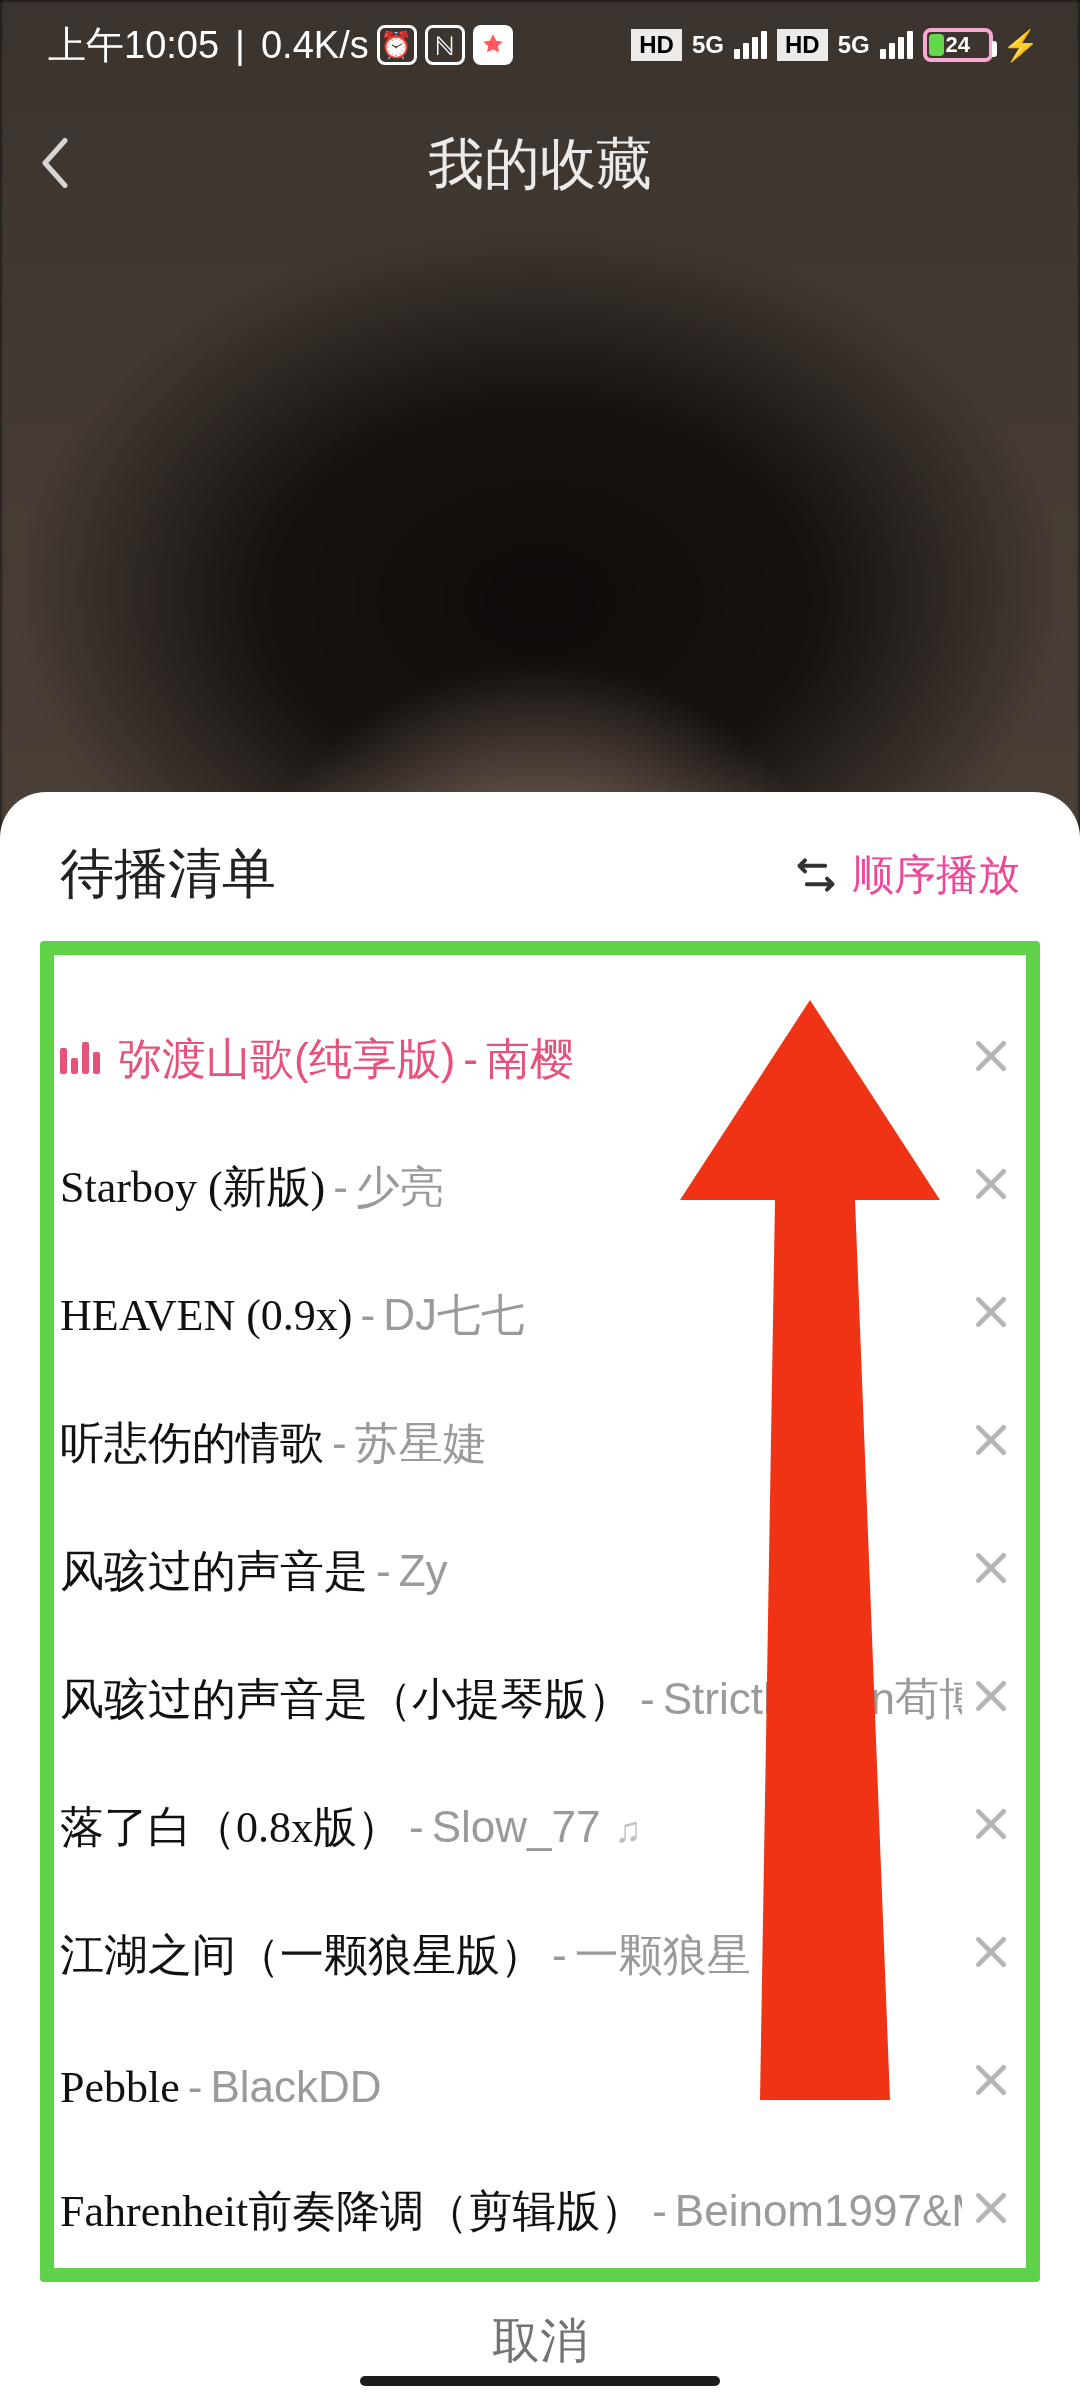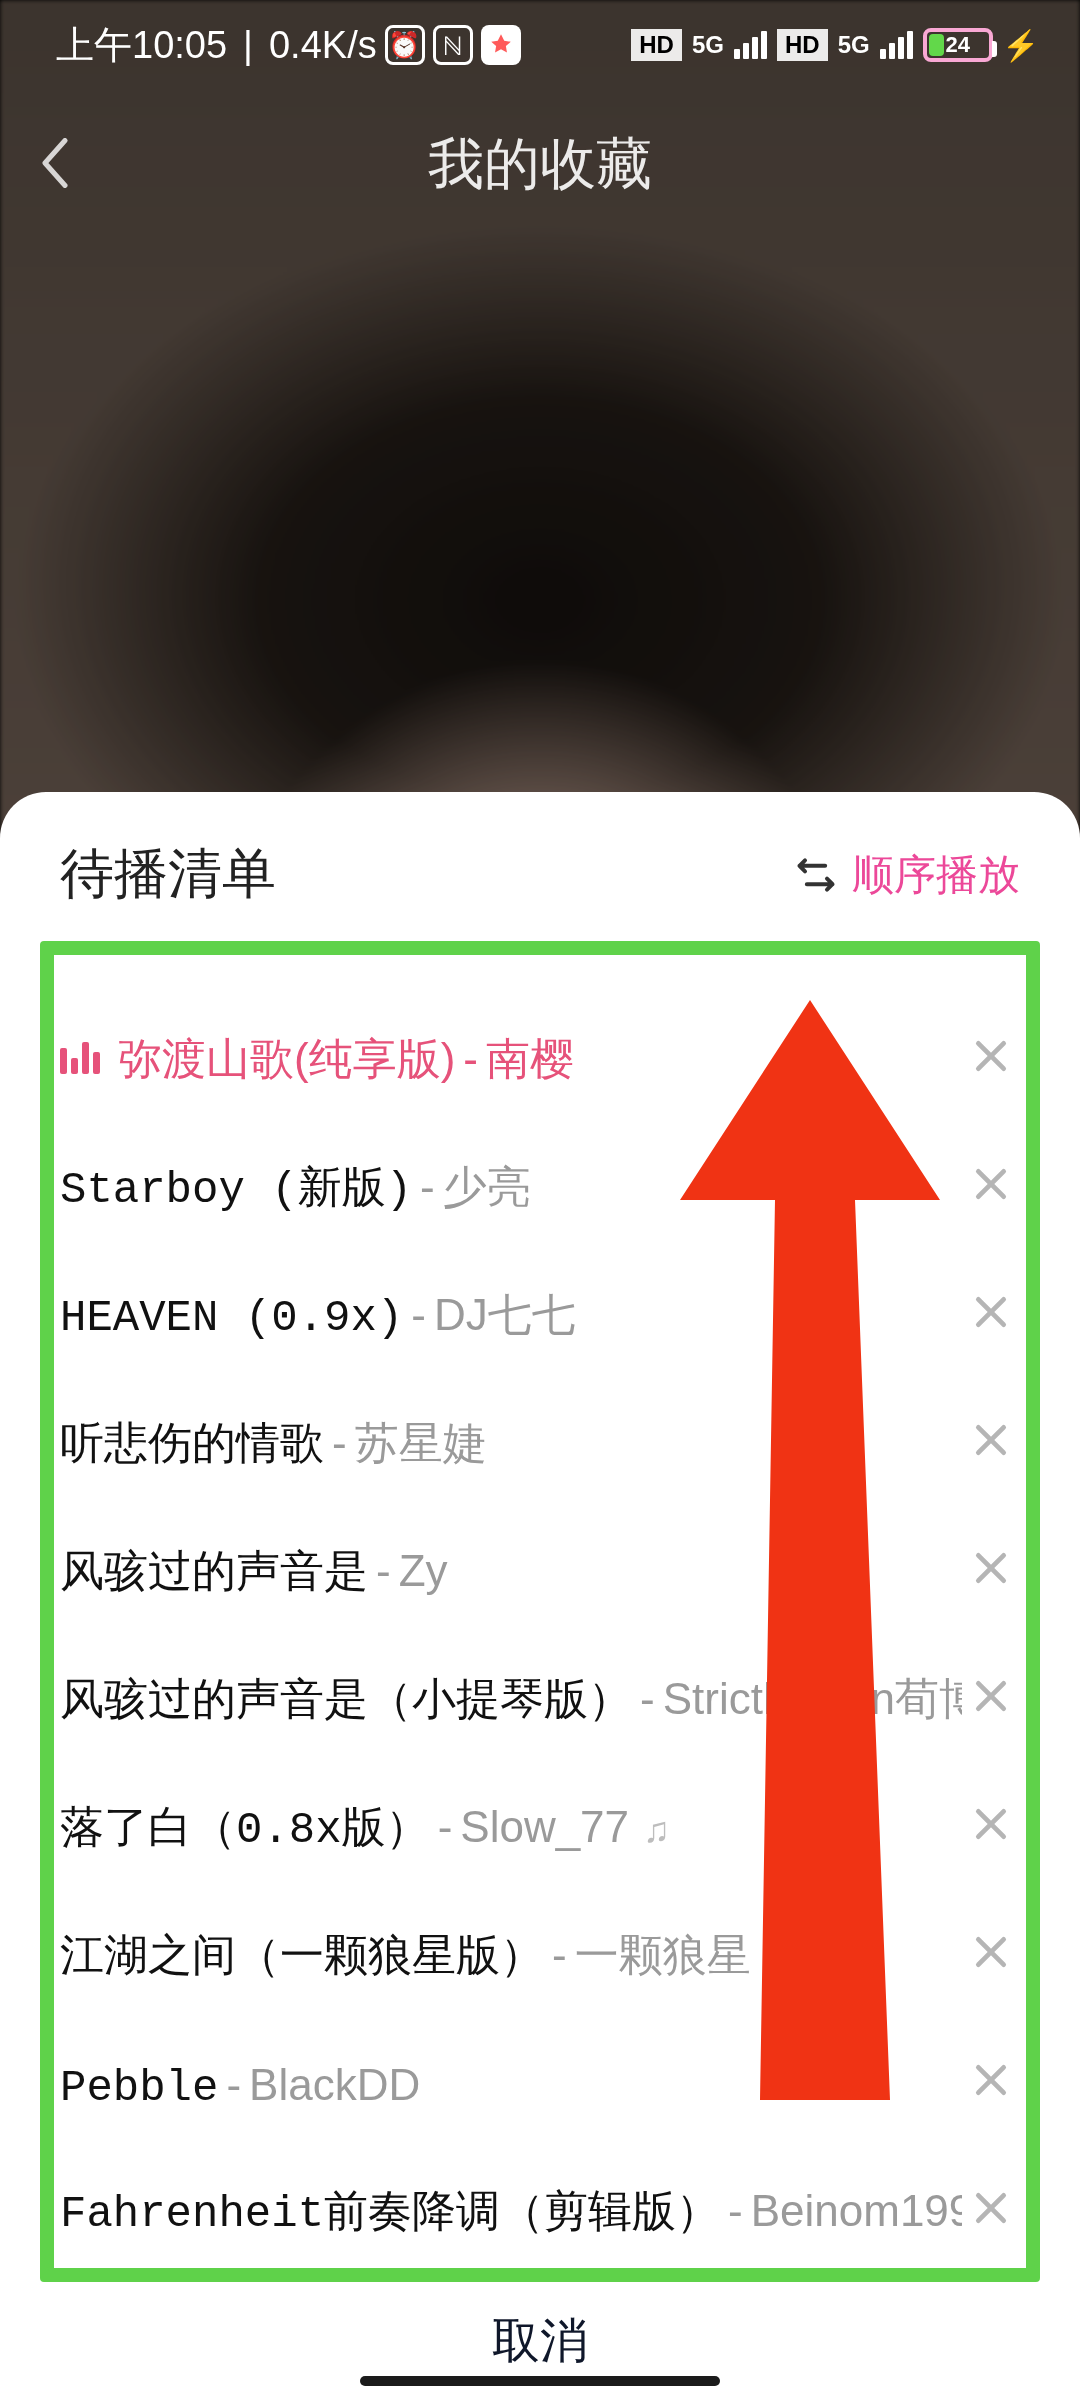--- a/index.html
+++ b/index.html
@@ -8,21 +8,21 @@
 
   
   .bg-photo{position:absolute;inset:0;background:
     radial-gradient(ellipse 500px 600px at 50% 45%, #d8c0b2 0%, #c8a898 40%, transparent 70%),
     radial-gradient(ellipse 700px 500px at 50% 25%, #1a1512 0%, #2a221c 40%, transparent 75%),
     linear-gradient(180deg,#6b5d52 0%,#8a7568 40%,#9c8476 100%);
     filter:blur(2px) brightness(0.75);}
   .bg-dim{position:absolute;inset:0;background:rgba(0,0,0,0.25);}
 
   
-  .status-bar{position:absolute;top:0;left:16px;right:0;height:90px;display:flex;
+  .status-bar{position:absolute;top:0;left:8px;right:0;height:90px;display:flex;
     align-items:center;justify-content:space-between;padding:0 40px;color:#fff;
     font-size:38px;z-index:5;}
   .status-left{display:flex;align-items:center;gap:8px;}
   .status-left .sep{margin:0 8px;font-weight:300;}
   .status-right{display:flex;align-items:center;gap:10px;}
   .pill{background:rgba(255,255,255,0.9);color:#000;border-radius:0;
     font-size:24px;font-weight:700;padding:2px 8px;}
   .sig-5g{font-size:24px;font-weight:700;}
   .signal-bars{display:inline-flex;align-items:flex-end;gap:3px;}
   .signal-bars span{width:6px;background:#fff;border-radius:1px;}
@@ -62,38 +62,38 @@
   .play-mode svg{width:44px;height:44px;}
 
   .list-wrap{position:relative;flex:1;margin:0 40px;}
   .green-box{position:absolute;inset:0;border:14px solid #5fd24a;z-index:3;
     pointer-events:none;border-radius:4px;}
   .songs{position:absolute;inset:0;padding:20px 20px 0 20px;overflow:hidden;}
 
   .song-row{display:flex;align-items:flex-end;height:128px;}
   .song-main{flex:1;display:flex;align-items:baseline;gap:8px;min-width:0;
     font-size:44px;white-space:nowrap;overflow:hidden;}
-  .song-title{color:#111;font-family:Liberation Mono, monospace;}
+  .song-title{color:#111;font-family:Liberation Serif, serif;}
   .song-row.active .song-title{color:#e6527a;font-family:inherit;}
   .song-sep{color:#9a9a9a;}
   .song-row.active .song-sep{color:#e6527a;}
   .song-artist{color:#9a9a9a;}
   .song-row.active .song-artist{color:#e6527a;}
   .play-ind{display:inline-flex;align-items:flex-end;gap:4px;margin-right:10px;}
   .play-ind span{width:7px;background:#e6527a;border-radius:2px;}
   .play-ind span:nth-child(1){height:26px;}
   .play-ind span:nth-child(2){height:16px;}
   .play-ind span:nth-child(3){height:32px;}
   .play-ind span:nth-child(4){height:22px;}
   .remove-btn{color:#b5b5b5;padding:10px;}
   .remove-btn svg{width:38px;height:38px;}
   .note-icon{color:#bdbdbd;font-size:36px;margin-left:6px;}
 
   .cancel-btn{height:118px;display:flex;align-items:center;justify-content:center;
-    font-size:48px;color:#0f172a;}
+    font-size:48px;color:#737373;}
 
   
   .arrow{position:absolute;z-index:20;pointer-events:none;}
   .arrow svg{display:block;}
 
   
   .home-ind{position:absolute;bottom:14px;left:50%;transform:translateX(-50%);
     width:360px;height:10px;background:#1b1b1b;border-radius:10px;z-index:30;}
 </style>
 </head>

